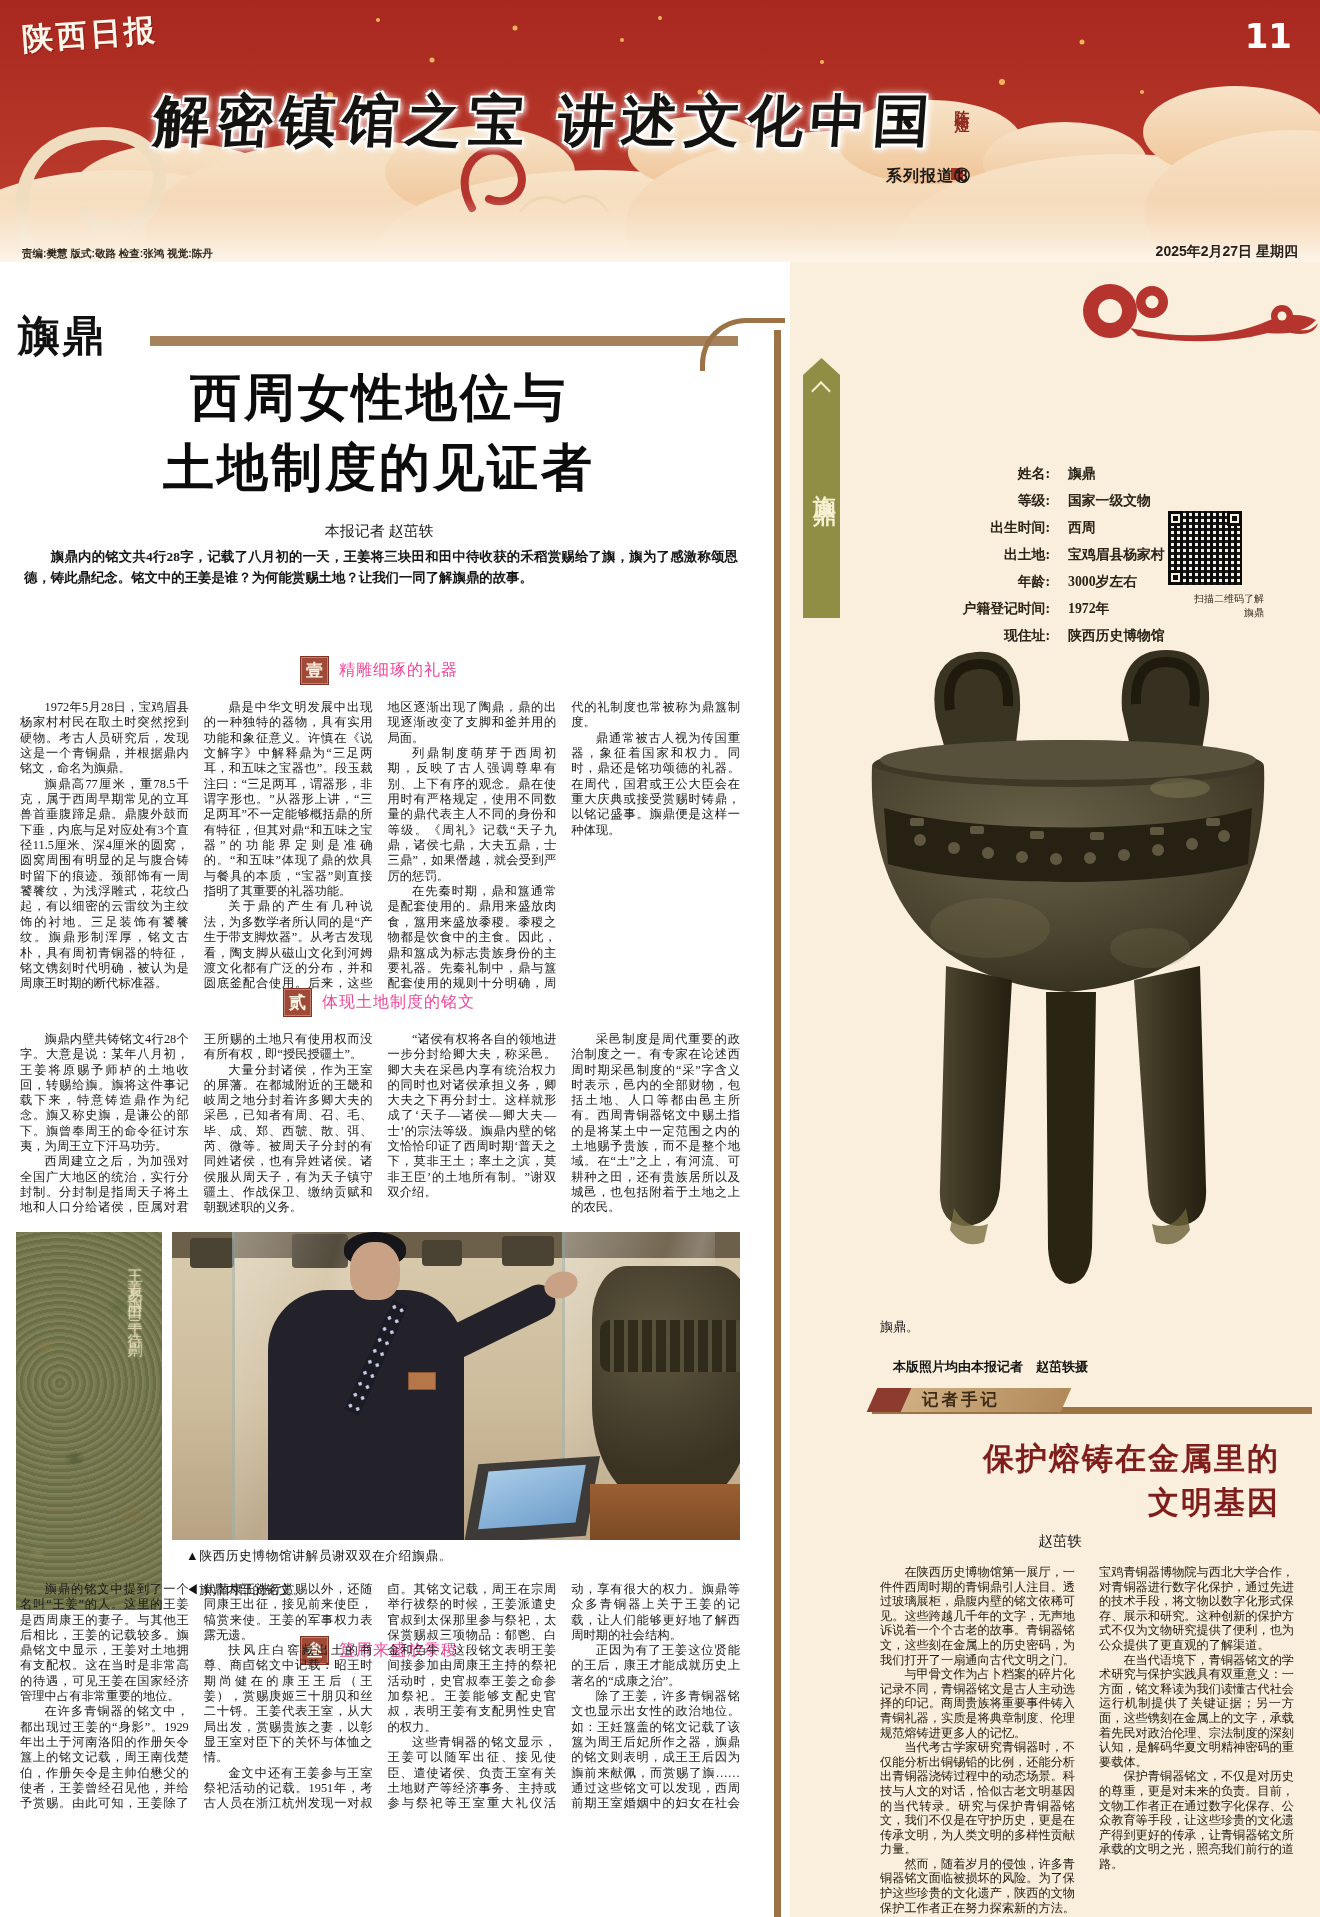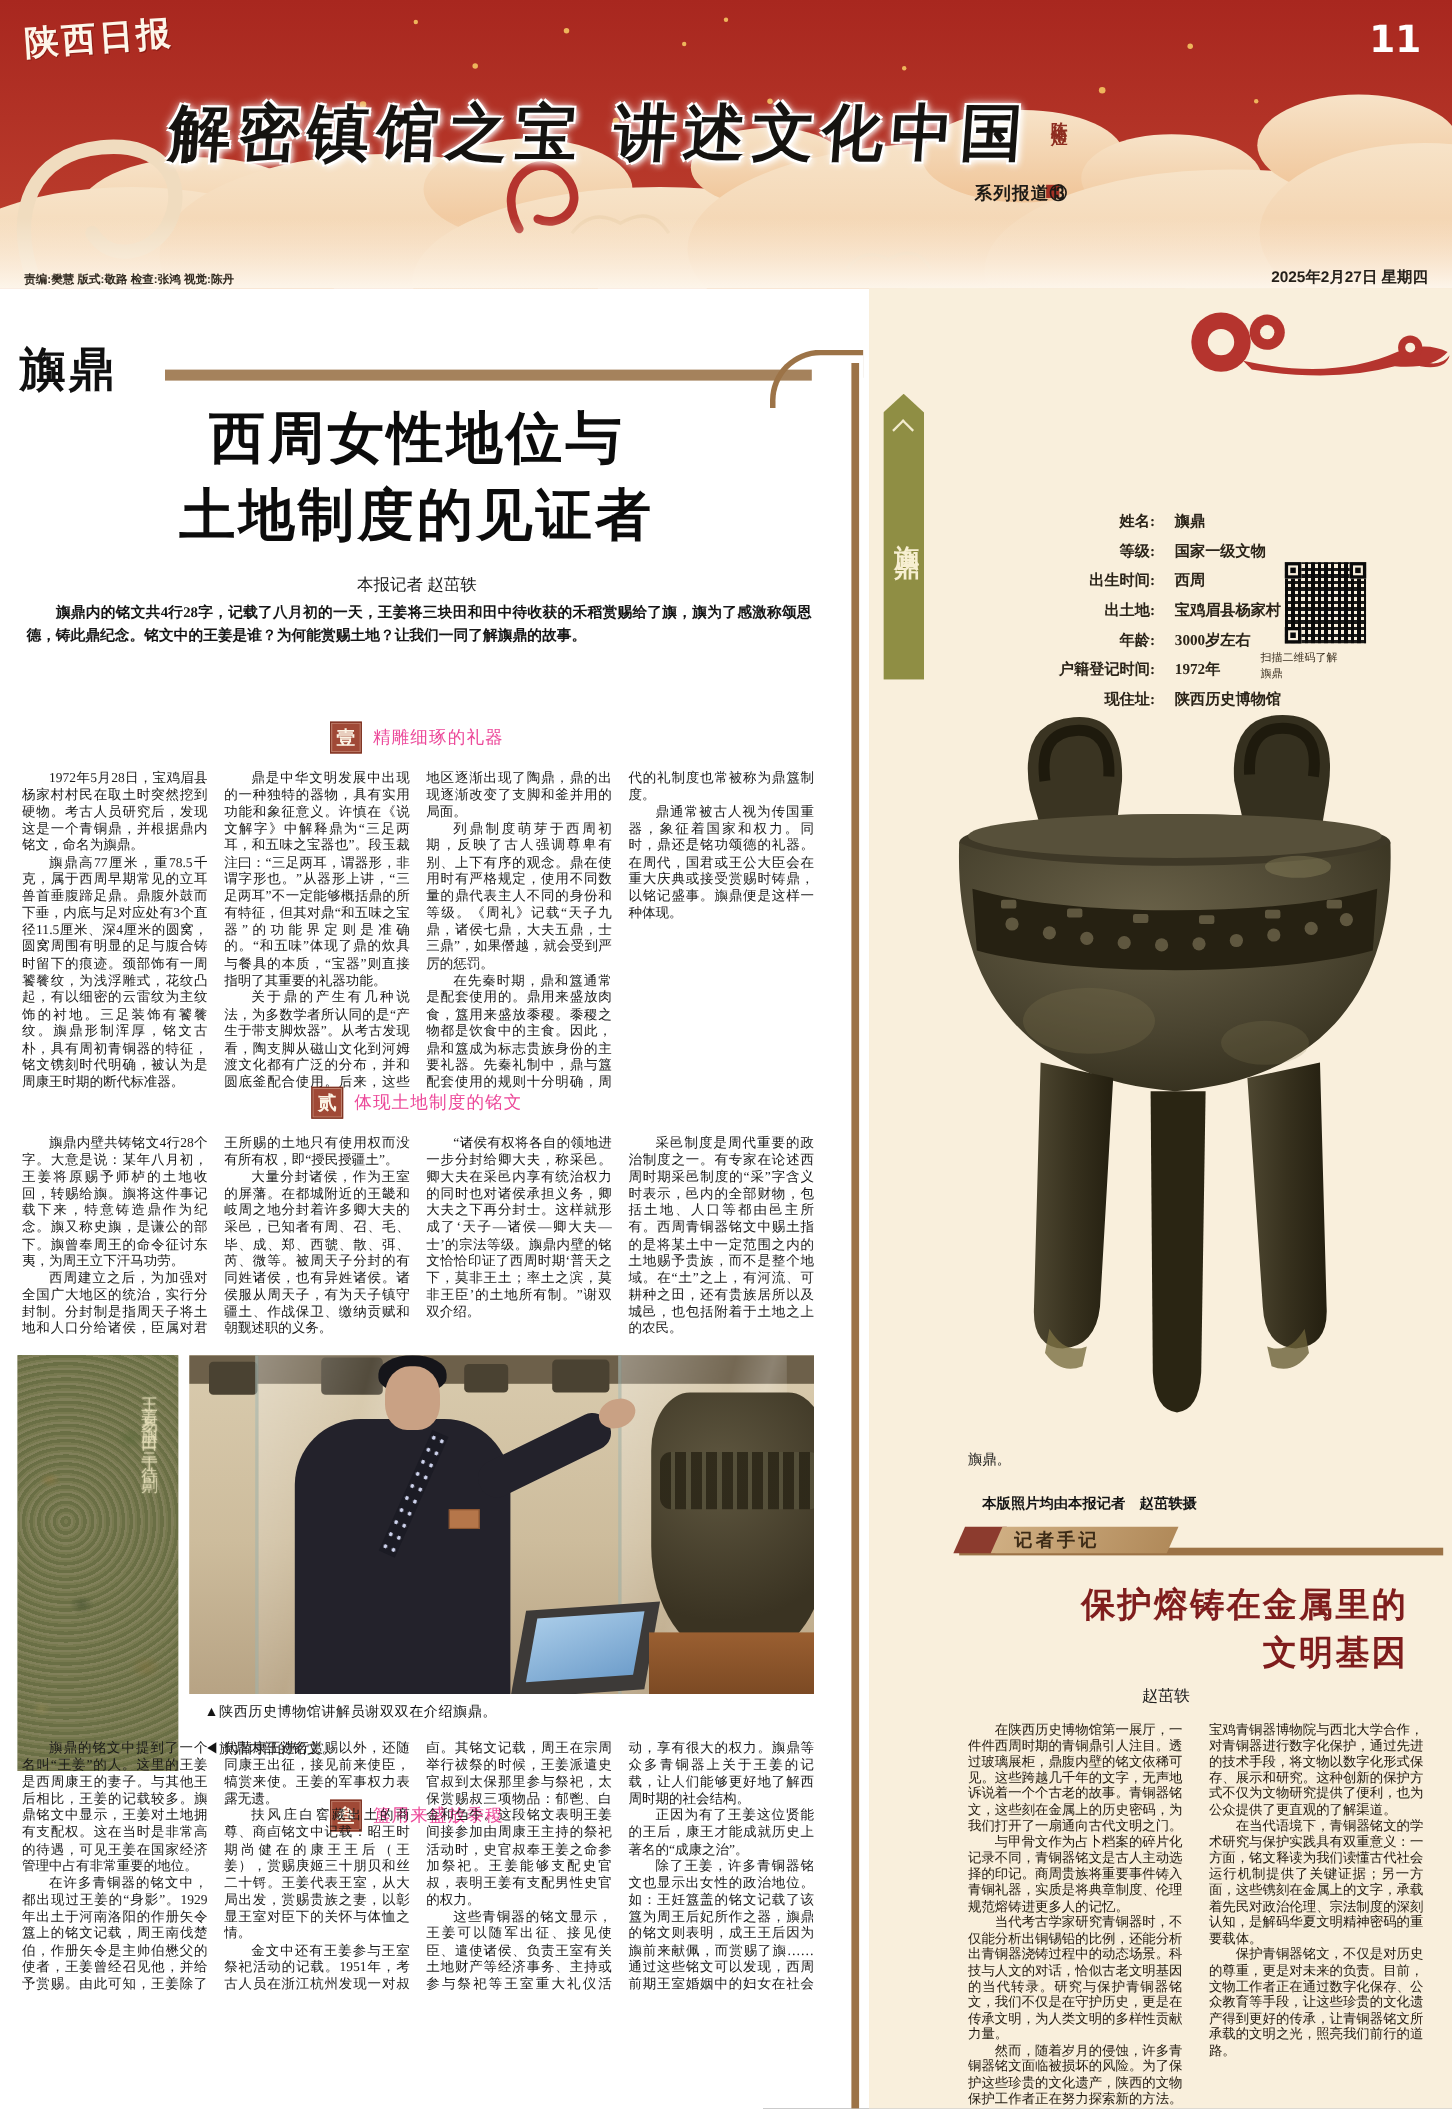--- a/index.html
+++ b/index.html
@@ -100,21 +100,21 @@
   .info-row{display:flex;font-size:13.8px;line-height:27px;color:#2a2318;font-weight:bold;gap:18px;}
   .info-label{width:112px;text-align:right;white-space:nowrap;}
   .info-value{flex:1;text-align:left;white-space:nowrap;}
 
   #qr-code{position:absolute;left:1168px;top:511px;width:74px;height:74px;background:
       repeating-linear-gradient(0deg,rgba(10,10,10,.92) 0 3px,transparent 3px 6px),
       repeating-linear-gradient(90deg,#0a0a0a 0 3px,#f9efdc 3px 6px);outline:3px solid #f9efdc;}
   .qr-finder{position:absolute;width:15px;height:15px;border:3px solid #0a0a0a;background:#f9efdc;box-sizing:border-box;}
   .qr-finder::after{content:"";position:absolute;left:2px;top:2px;width:5px;height:5px;background:#0a0a0a;}
   #qf1{left:0;top:0;} #qf2{right:0;top:0;} #qf3{left:0;bottom:0;}
-  #qr-caption{position:absolute;left:1146px;top:592px;width:118px;text-align:left;font-size:10px;line-height:14px;color:#3a2f1f;}
+  #qr-caption{position:absolute;left:1146px;top:592px;width:118px;text-align:right;font-size:10px;line-height:14px;color:#3a2f1f;}
 
   #ding-photo{position:absolute;left:850px;top:648px;width:440px;height:656px;}
   #ding-caption{position:absolute;left:880px;top:1318px;font-size:13px;color:#141414;}
   #photo-credit{position:absolute;left:893px;top:1358px;font-size:13px;font-weight:bold;color:#141414;}
 
   #notebook-ribbon-bar{position:absolute;left:872px;top:1407px;width:440px;height:7px;background:#9c7347;}
   #notebook-ribbon-accent{position:absolute;left:872px;top:1388px;width:38px;height:24px;background:#8c3b2e;transform:skewX(-24deg);}
   #notebook-ribbon-band{position:absolute;left:906px;top:1388px;width:160px;height:24px;background:linear-gradient(90deg,#cfae82,#b18a5a);transform:skewX(-24deg);}
   #notebook-ribbon-label{position:absolute;left:922px;top:1389px;font-size:16.5px;font-weight:bold;color:#3c2b16;letter-spacing:3px;}
 

